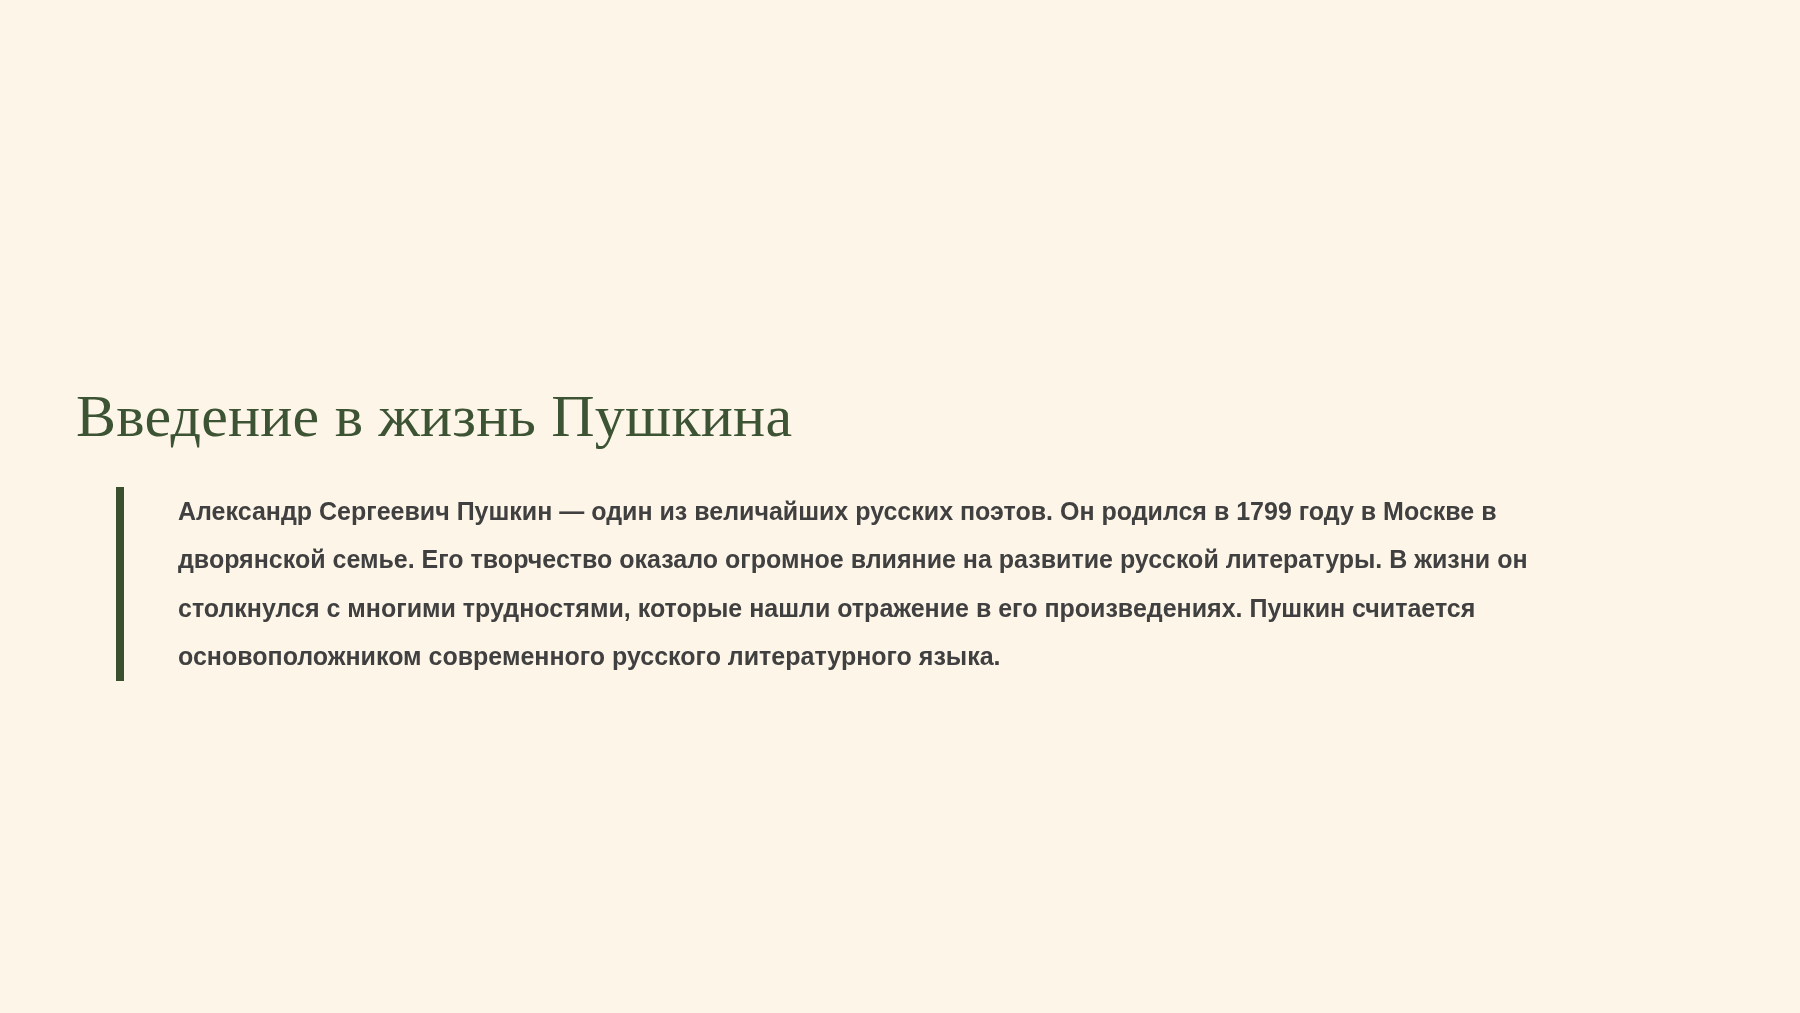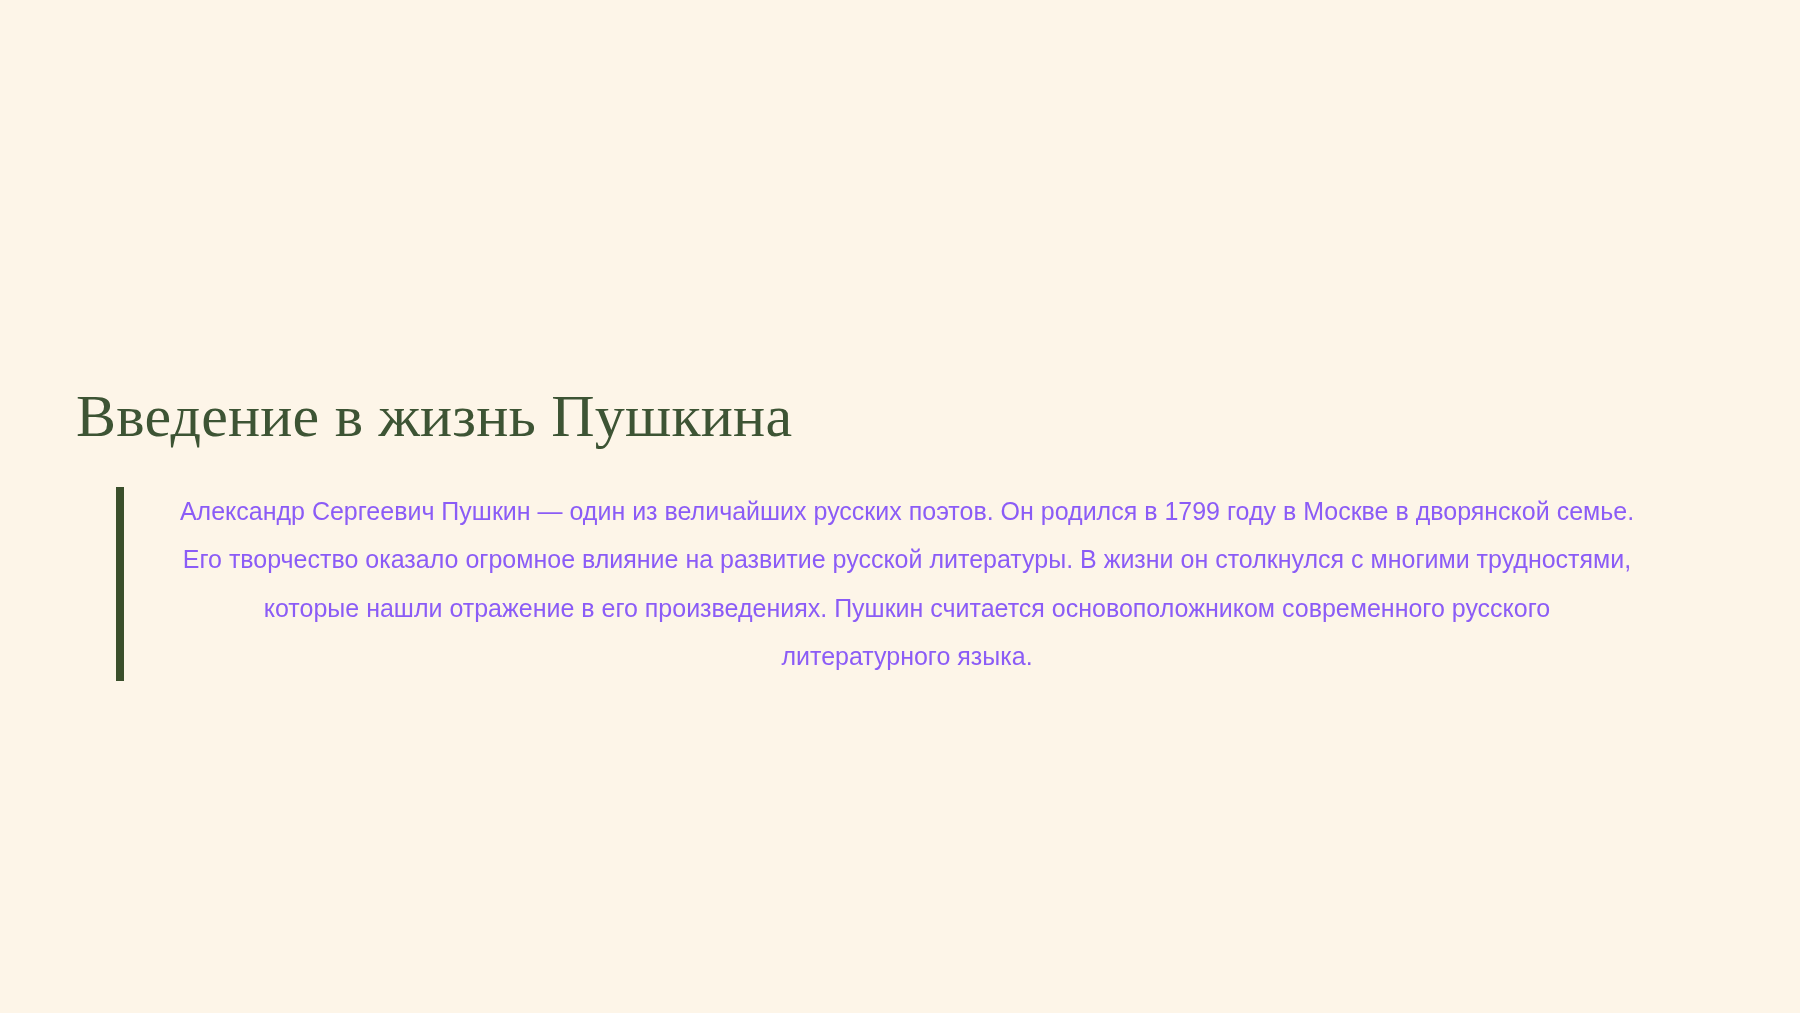--- a/index.html
+++ b/index.html
@@ -46,24 +46,24 @@
     position: relative;
     padding-left: 54px;
     border-left: 8px solid #3a4f2b;
     box-sizing: border-box;
   }
 
   .quote-text {
     margin: 0;
     font-family: "Liberation Sans", "DejaVu Sans", sans-serif;
     font-size: 25px;
-    font-weight: 400;
+    font-weight: 700;
     line-height: 1.94;
-    color: #8b5cf6;
-    text-align: center;
+    color: #404040;
+    text-align: left;
     max-width: 1545px;
   }
 </style>
 </head>
 <body>
 
 <div class="page">
 
   <div class="content">
 

